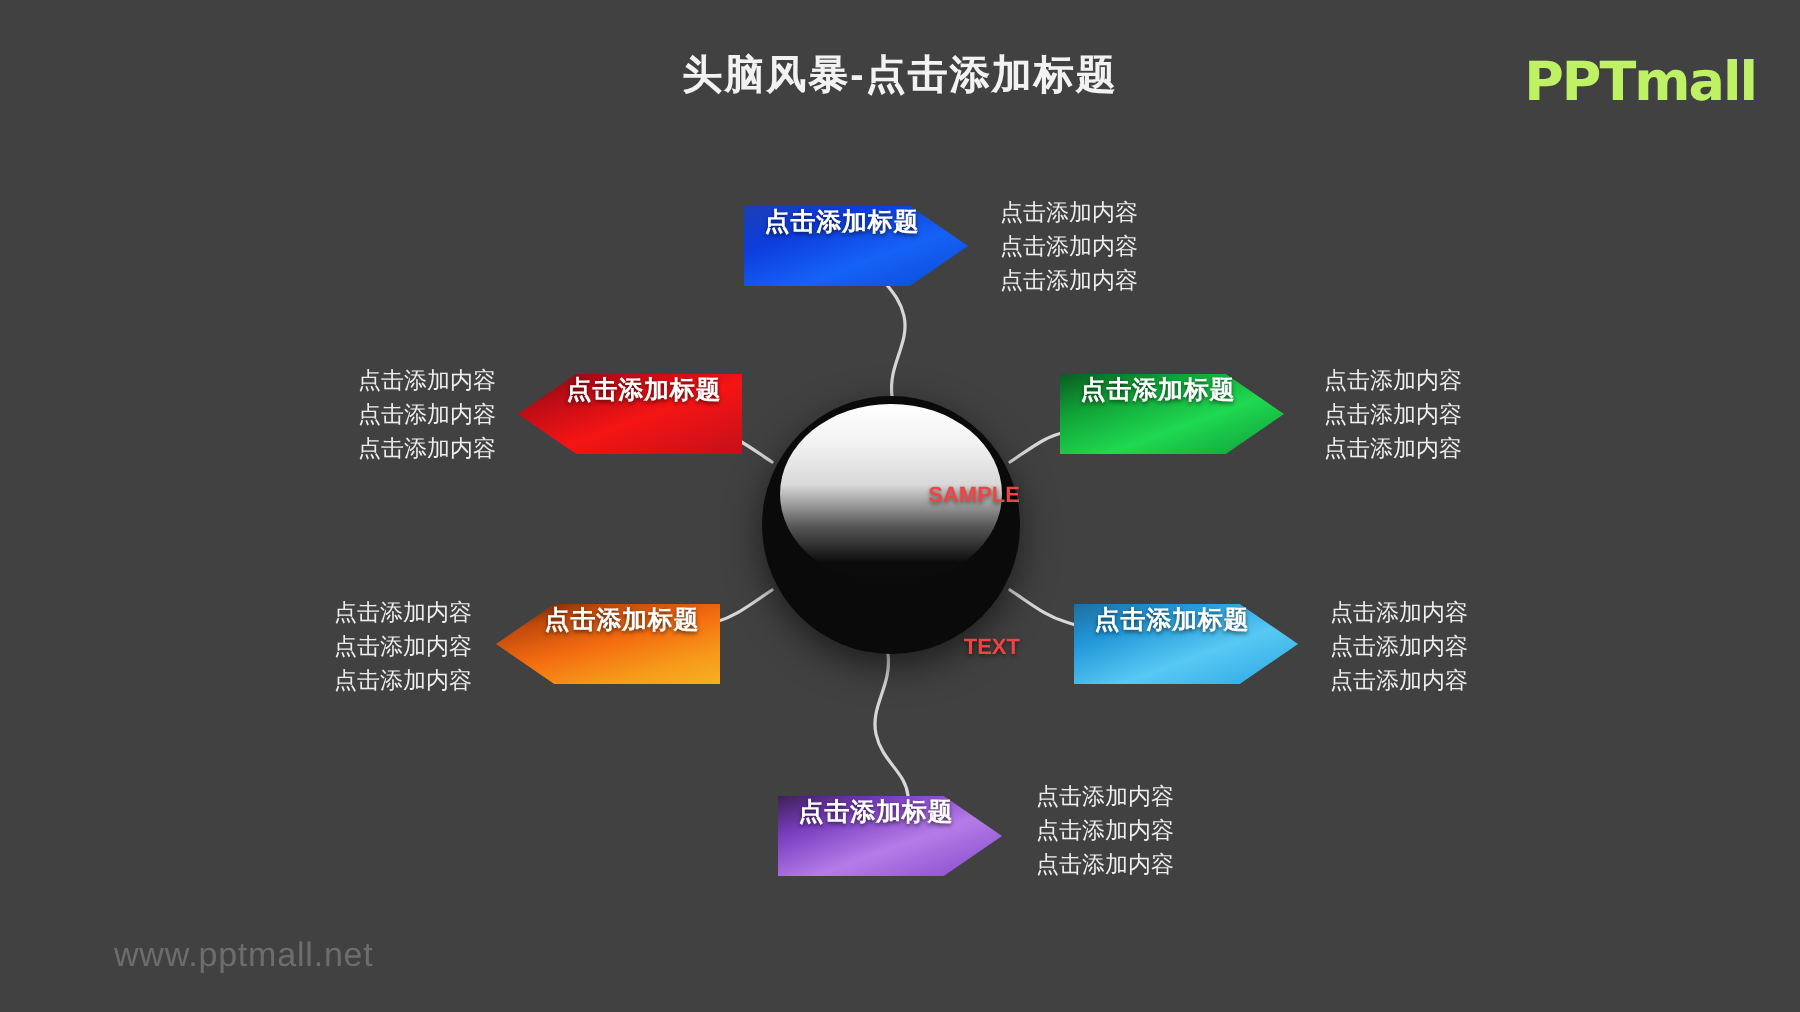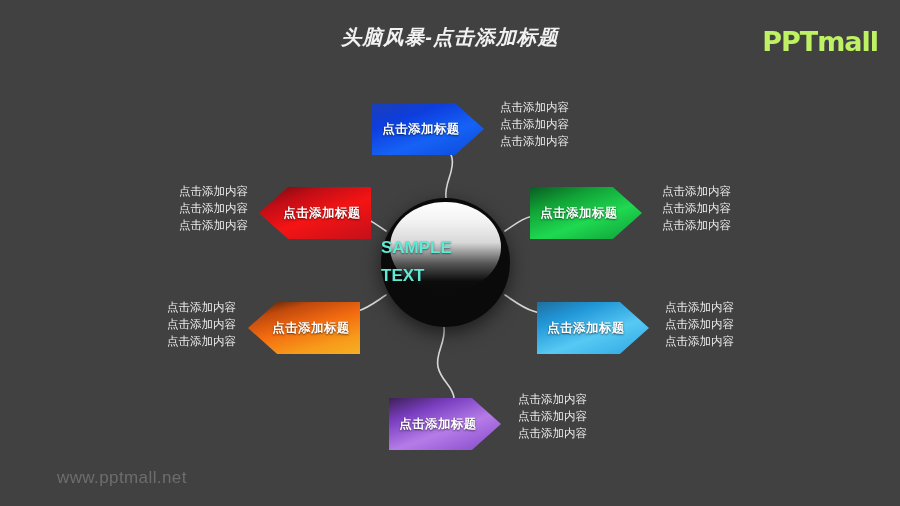--- a/index.html
+++ b/index.html
@@ -17,21 +17,20 @@
 
   
   .title {
     position:absolute;
     left:0; right:0; top:24px;
     text-align:center;
     font-size:20px;
     font-weight:bold;
     color:#f2f2f2;
     letter-spacing:1px;
-    font-style:italic;
   }
   .logo {
     position:absolute;
     right:22px; top:26px;
     font-size:27px;
     font-weight:bold;
     color:#bef264;
     letter-spacing:-1px;
     font-family:"DejaVu Sans", sans-serif;
   }
@@ -66,36 +65,35 @@
     width:86%; height:70%;
     border-radius:50%;
     background:linear-gradient(to bottom,
         #ffffff 0%, #f2f2f2 22%, #d8d8d8 45%,
         rgba(150,150,150,.55) 68%, rgba(40,40,40,.08) 88%,
         rgba(0,0,0,0) 100%);
   }
   .sphere .sphere-text {
     position:absolute;
     left:0; right:0; top:36px;
-    text-align:left;
-    font-size:17px;
-    font-weight:bold;
-    color:#5eead4;
+    text-align:right;
+    font-size:11px;
+    font-weight:bold;
+    color:#ef4444;
     line-height:28px;
     text-shadow:0 1px 2px rgba(0,0,0,.5);
   }
-  .sphere .sphere-text .l2 { display:block; }
+  .sphere .sphere-text .l2 { display:block;margin-top:48px; }
 
   
   .node { position:absolute; }
   .arrow {
     position:relative;
-    width:112px; height:52px;
+    width:112px; height:40px;
     display:flex;
-    align-items:center;
     justify-content:center;
   }
   .arrow .label {
     position:relative;
     z-index:3;
     font-size:12.5px;
     font-weight:bold;
     color:#ffffff;
     white-space:nowrap;
     text-shadow:0 1px 2px rgba(0,0,0,.6);

